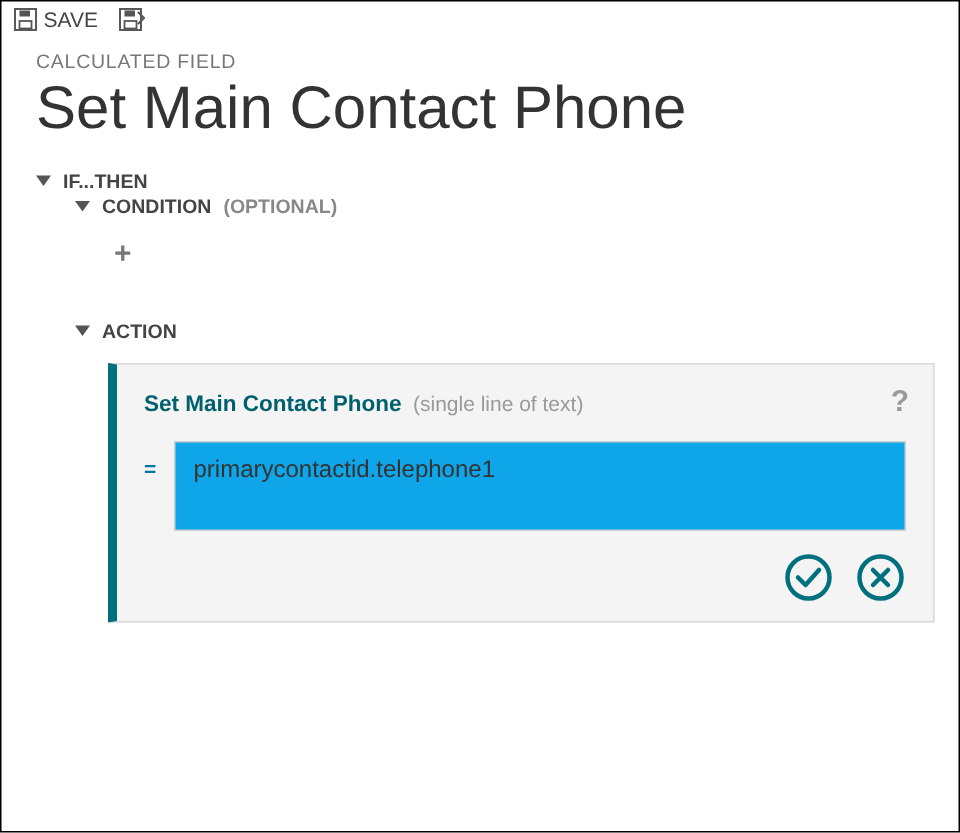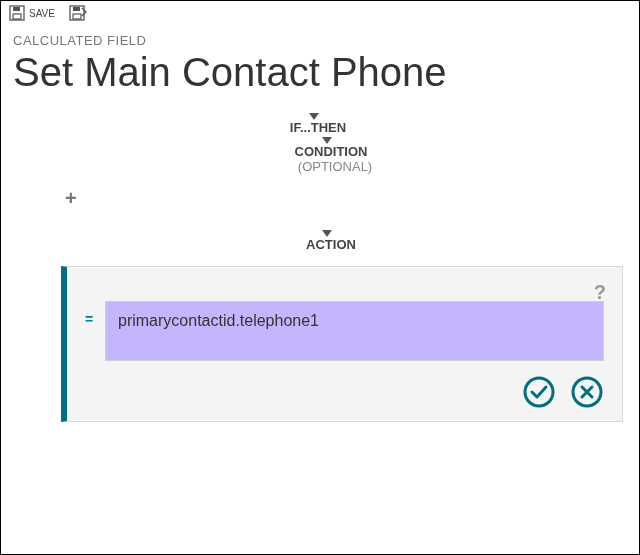--- a/index.html
+++ b/index.html
@@ -18,54 +18,54 @@
     display: flex;
     align-items: center;
     padding: 4px 8px 2px 8px;
     gap: 14px;
   }
   .tb-item {
     display: flex;
     align-items: center;
     gap: 4px;
     color: #444;
-    font-size: 10px;
+    font-size: 14px;
     cursor: pointer;
   }
   .tb-item svg { display:block; }
-  .content { padding: 4px 16px 16px 12px; }
+  .content { padding: 4px 16px 16px 23px; }
   .eyebrow {
     color: #777;
     font-size: 13px;
     letter-spacing: .5px;
     margin-top: 6px;
   }
   h1.title {
     font-weight: 200;
     font-size: 40px;
     margin: 2px 0 18px 0;
     color: #333;
   }
-  .row { display:flex; align-items:center;flex-direction:column; }
+  .row { display:flex; align-items:center; }
   .caret {
     width: 0; height:0;
     border-left: 5px solid transparent;
     border-right: 5px solid transparent;
     border-top: 7px solid #555;
     transform: rotate(0deg);
     margin-right: 8px;
     cursor: pointer;
   }
   .section-label {
     font-weight: 700;
     font-size: 13px;
     color: #444;
   }
   .optional {
-    font-weight: 400;
+    font-weight: 700;
     color: #888;
     margin-left: 8px;
   }
   .indent-1 { margin-left: 26px; margin-top: 2px; }
   .indent-2 { margin-left: 52px; margin-top: 14px; }
   .add-row {
     display:flex;
     align-items:center;
     gap: 14px;
     color: #888;
@@ -116,21 +116,21 @@
   }
   .eq-sign {
     color:#0078a0;
     font-size:14px;
     font-weight:700;
     padding-top:10px;
     width:10px;
   }
   .formula-input {
     flex:1;
-    background:#c4b5fd;
+    background:#0ea5e9;
     border:1px solid #cfcfcf;
     padding:10px 12px 28px 12px;
     font-size:16px;
     color:#333;
     font-family: inherit;
     resize:none;
     height:60px;
   }
   .btn-row {
     display:flex;
@@ -182,28 +182,32 @@
   <div class="row indent-1">
     <span class="caret"></span>
     <span class="section-label">CONDITION</span>
     <span class="optional">(OPTIONAL)</span>
   </div>
 
   <div class="add-row indent-2">
     <span class="plus">+</span>
   </div>
 
-  <div class="row indent-1" style="margin-top:22px;">
+  <div class="row indent-1" style="margin-top:34px;">
     <span class="caret"></span>
     <span class="section-label">ACTION</span>
   </div>
 
   <div class="action-box-wrap">
     <div class="action-box">
       <span class="help-q">?</span>
+      <div>
+        <span class="field-name">Set Main Contact Phone</span>
+        <span class="field-type">(single line of text)</span>
+      </div>
       <div class="eq-row">
         <div class="eq-sign">=</div>
         <textarea class="formula-input" style="">primarycontactid.telephone1</textarea>
       </div>
       <div class="btn-row">
         <span class="circ-btn">
           <svg width="34" height="34" viewBox="0 0 34 34">
             <circle cx="17" cy="17" r="14" fill="none" stroke="#00707e" stroke-width="3"></circle>
             <path d="M10 17 L15 22 L24 12" fill="none" stroke="#00707e" stroke-width="3" stroke-linecap="round" stroke-linejoin="round"></path>
           </svg>

